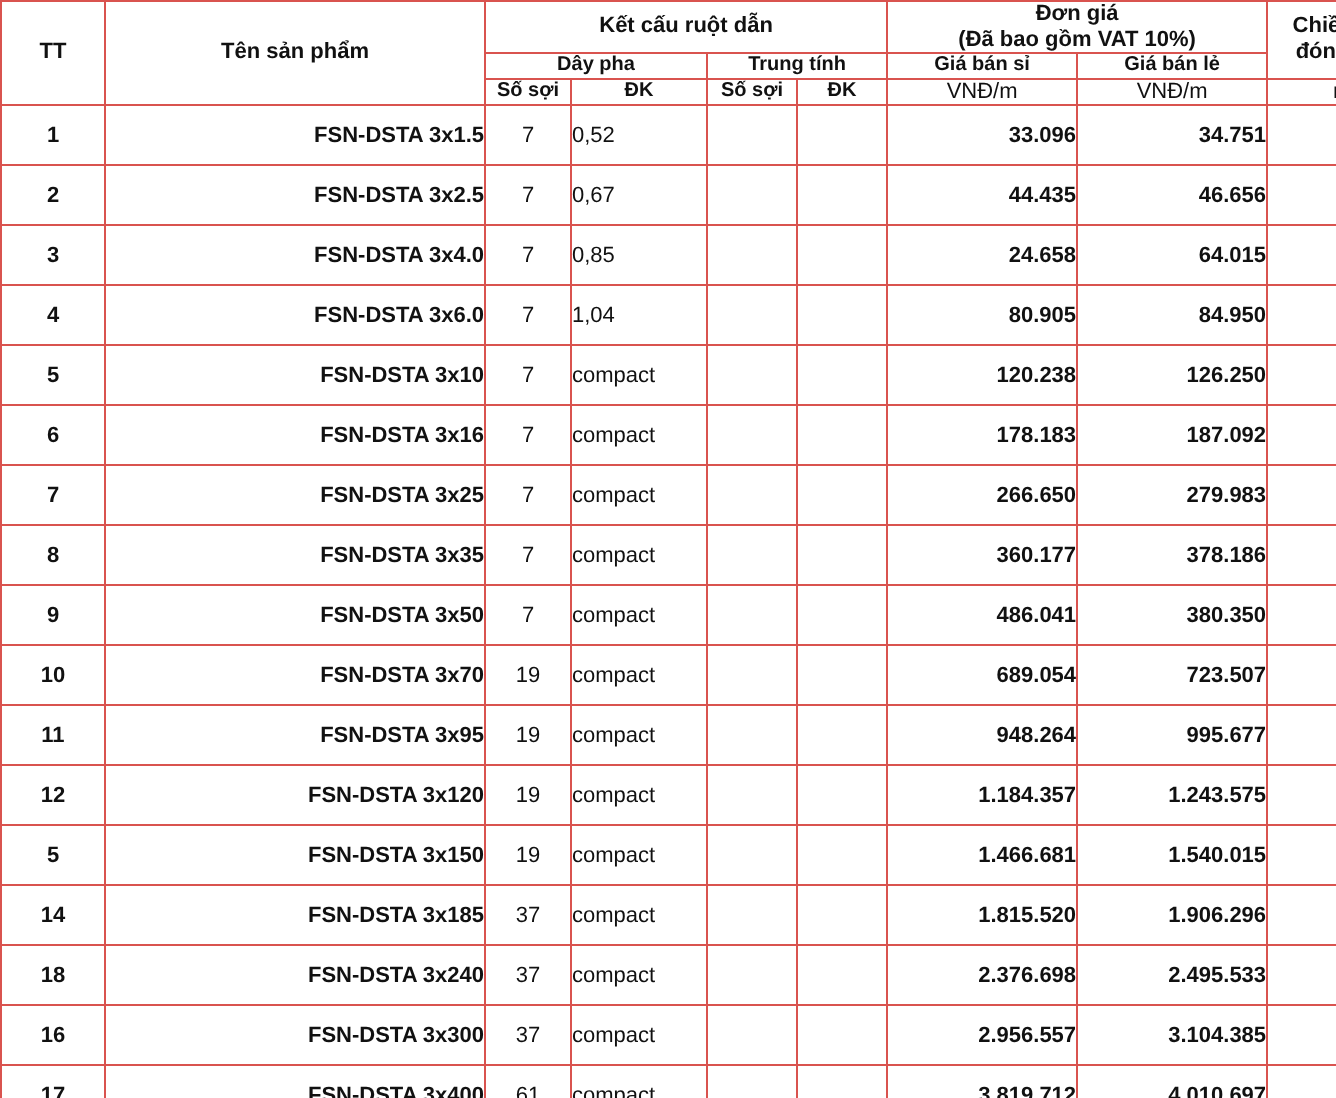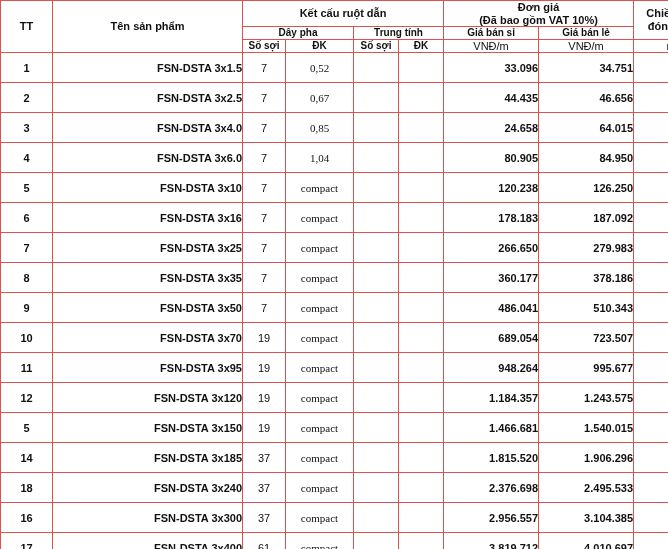--- a/index.html
+++ b/index.html
@@ -82,23 +82,21 @@
     text-align: right;
     padding-left: 16px;
     font-weight: bold;
     font-size: 11.5px;
   }
   td.c-num {
     text-align: center;
     font-size: 11px;
   }
   td.c-dk {
-    text-align: center;
-    font-size: 11px;
-    font-family: Liberation Serif, serif;
+    font-size: 11px;
   }
   td.c-empty {
     text-align: center;
   }
   td.c-price {
     text-align: right;
     padding-right: 10px;
     font-weight: bold;
     font-size: 11.5px;
   }
@@ -254,21 +252,21 @@
           <td class="c-len">1.000</td>
         </tr>
         <tr>
           <td class="c-tt">9</td>
           <td class="c-name">FSN-DSTA 3x50</td>
           <td class="c-num">7</td>
           <td class="c-dk">compact</td>
           <td class="c-empty"></td>
           <td class="c-empty"></td>
           <td class="c-price">486.041</td>
-          <td class="c-price">510.343</td>
+          <td class="c-price">380.350</td>
           <td class="c-len">1.000</td>
         </tr>
         <tr>
           <td class="c-tt">10</td>
           <td class="c-name">FSN-DSTA 3x70</td>
           <td class="c-num">19</td>
           <td class="c-dk">compact</td>
           <td class="c-empty"></td>
           <td class="c-empty"></td>
           <td class="c-price">689.054</td>

